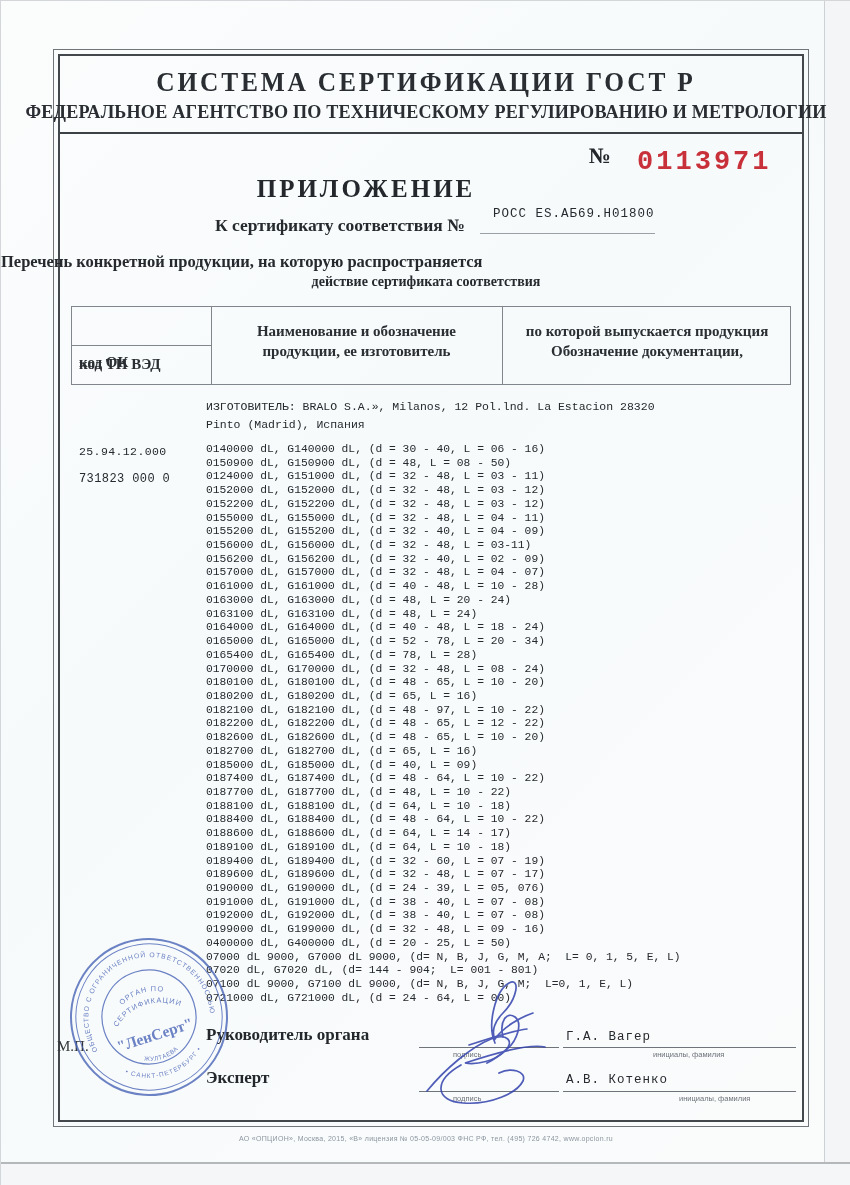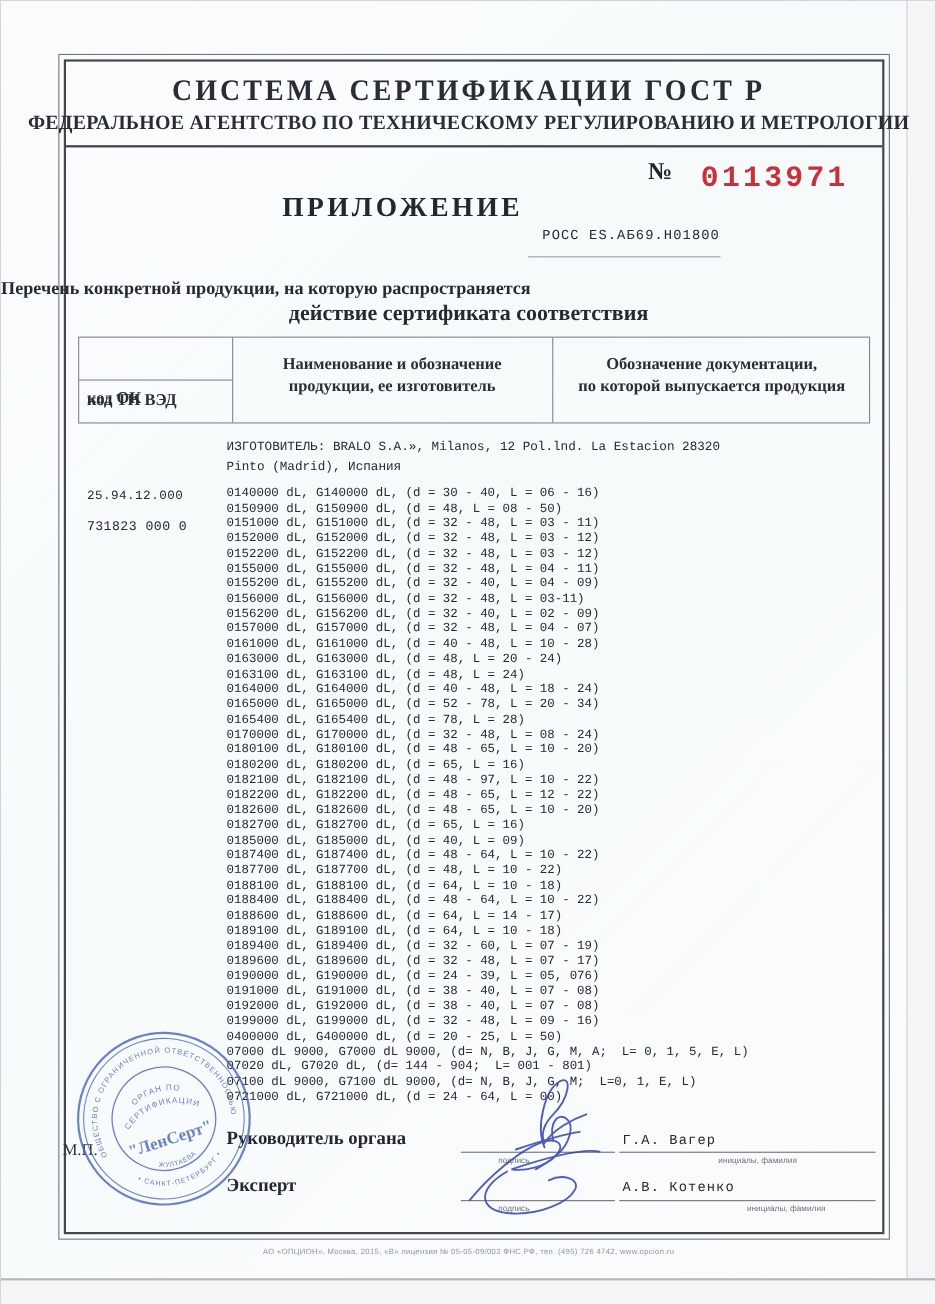--- a/index.html
+++ b/index.html
@@ -32,21 +32,21 @@
   .num-value{font-family:"Liberation Mono","DejaVu Sans Mono",monospace;font-weight:bold;
     font-size:27px;letter-spacing:3px;margin-left:10px;}
   
   .doc-title{position:absolute;left:0;top:174px;width:730px;text-align:center;
     font-weight:bold;font-size:25px;letter-spacing:3px;color:#24272b;}
   .certref-label{position:absolute;left:214px;top:214px;font-weight:bold;font-size:17.5px;color:#26292d;}
   .certref-value{position:absolute;left:492px;top:206px;font-family:"Liberation Mono","DejaVu Sans Mono",monospace;
     font-size:12.5px;letter-spacing:1px;color:#33363a;}
   .certref-line{position:absolute;left:479px;top:232px;width:175px;height:1px;background:#9aa0a6;}
   .list-title1{position:absolute;left:0;top:251px;width:850px;text-align:left;font-weight:bold;font-size:16.5px;color:#26292d;}
-  .list-title2{position:absolute;left:0;top:273px;width:850px;text-align:center;font-weight:bold;font-size:20px;color:#26292d;}
+  .list-title2{position:absolute;left:0;top:273px;width:850px;text-align:center;font-weight:bold;font-size:14px;color:#26292d;}
   
   .tbl{position:absolute;left:70px;top:305px;width:720px;height:79px;border:1px solid #80868c;box-sizing:border-box;}
   .tbl .v1{position:absolute;left:139px;top:0;width:1px;height:100%;background:#80868c;}
   .tbl .v2{position:absolute;left:430px;top:0;width:1px;height:100%;background:#80868c;}
   .tbl .h1{position:absolute;left:0;top:38px;width:139px;height:1px;background:#80868c;}
   .tbl .c1a{position:absolute;left:7px;top:11px;font-weight:bold;font-size:15px;color:#2b2e32;margin-top:36px;}
   .tbl .c1b{position:absolute;left:7px;top:49px;font-weight:bold;font-size:15px;color:#2b2e32;}
   .tbl .c2{position:absolute;left:139px;top:14px;width:291px;text-align:center;font-weight:bold;font-size:15px;line-height:20px;color:#2b2e32;}
   .tbl .c3{position:absolute;left:430px;top:14px;width:290px;text-align:center;font-weight:bold;font-size:15px;line-height:20px;color:#2b2e32;}
   
@@ -95,51 +95,52 @@
   <div class="hdr-agency">ФЕДЕРАЛЬНОЕ АГЕНТСТВО ПО ТЕХНИЧЕСКОМУ РЕГУЛИРОВАНИЮ И МЕТРОЛОГИИ</div>
   <div class="hdr-line"></div>
 
   <div class="num-wrap">
     <span class="num-sign">№</span>
     <span class="num-value" id="form-number" style="color: rgb(200, 48, 58); margin-left: 22px;">0113971</span>
   </div>
 
   <div class="doc-title">ПРИЛОЖЕНИЕ</div>
 
+  <div class="certref-label">К сертификату соответствия №</div>
   <div class="certref-value mono">РОСС ES.АБ69.Н01800</div>
   <div class="certref-line"></div>
 
   <div class="list-title1">Перечень конкретной продукции,  на которую распространяется</div>
   <div class="list-title2">действие сертификата соответствия</div>
 
   <div class="tbl">
     <div class="v1"></div>
     <div class="v2"></div>
     <div class="h1"></div>
     <div class="c1a">код ОК</div>
     <div class="c1b">код ТН ВЭД</div>
     <div class="c2">
       <div>Наименование и обозначение</div>
       <div>продукции, ее изготовитель</div>
     </div>
     <div class="c3">
+      <div>по которой выпускается продукция</div>
       <div>Обозначение документации,</div>
-      <div>по которой выпускается продукция</div>
     </div>
   </div>
 
   <div class="manufacturer mono">ИЗГОТОВИТЕЛЬ: BRALO S.A.», Milanos, 12 Pol.lnd. La Estacion 28320
 Pinto (Madrid), Испания</div>
   <div class="code-ok mono">25.94.12.000</div>
   <div class="code-tnved mono">731823 000 0</div>
 
   <div class="products mono">
       <div class="line">0140000 dL, G140000 dL, (d = 30 - 40, L = 06 - 16)</div>
       <div class="line">0150900 dL, G150900 dL, (d = 48, L = 08 - 50)</div>
-      <div class="line">0151000 dL, G151000 dL, (d = 32 - 48, L = 03 - 11)</div>
+      <div class="line">0124000 dL, G151000 dL, (d = 32 - 48, L = 03 - 11)</div>
       <div class="line">0152000 dL, G152000 dL, (d = 32 - 48, L = 03 - 12)</div>
       <div class="line">0152200 dL, G152200 dL, (d = 32 - 48, L = 03 - 12)</div>
       <div class="line">0155000 dL, G155000 dL, (d = 32 - 48, L = 04 - 11)</div>
       <div class="line">0155200 dL, G155200 dL, (d = 32 - 40, L = 04 - 09)</div>
       <div class="line">0156000 dL, G156000 dL, (d = 32 - 48, L = 03-11)</div>
       <div class="line">0156200 dL, G156200 dL, (d = 32 - 40, L = 02 - 09)</div>
       <div class="line">0157000 dL, G157000 dL, (d = 32 - 48, L = 04 - 07)</div>
       <div class="line">0161000 dL, G161000 dL, (d = 40 - 48, L = 10 - 28)</div>
       <div class="line">0163000 dL, G163000 dL, (d = 48, L = 20 - 24)</div>
       <div class="line">0163100 dL, G163100 dL, (d = 48, L = 24)</div>

